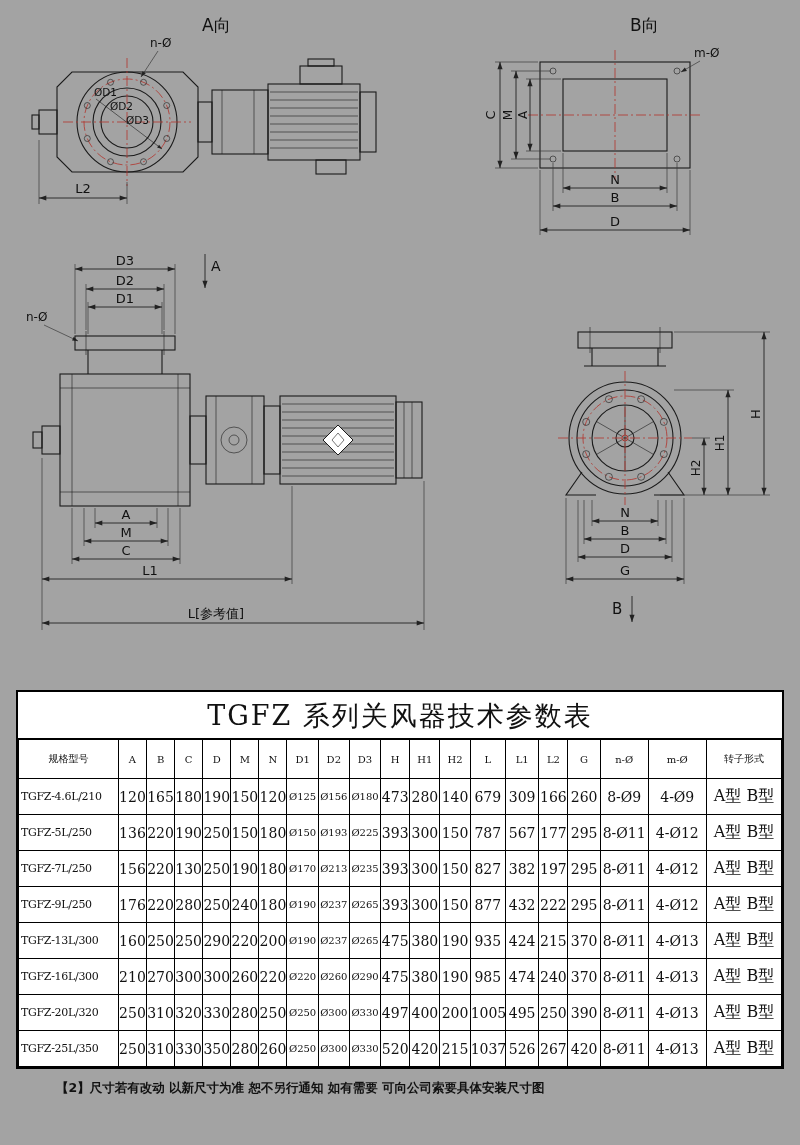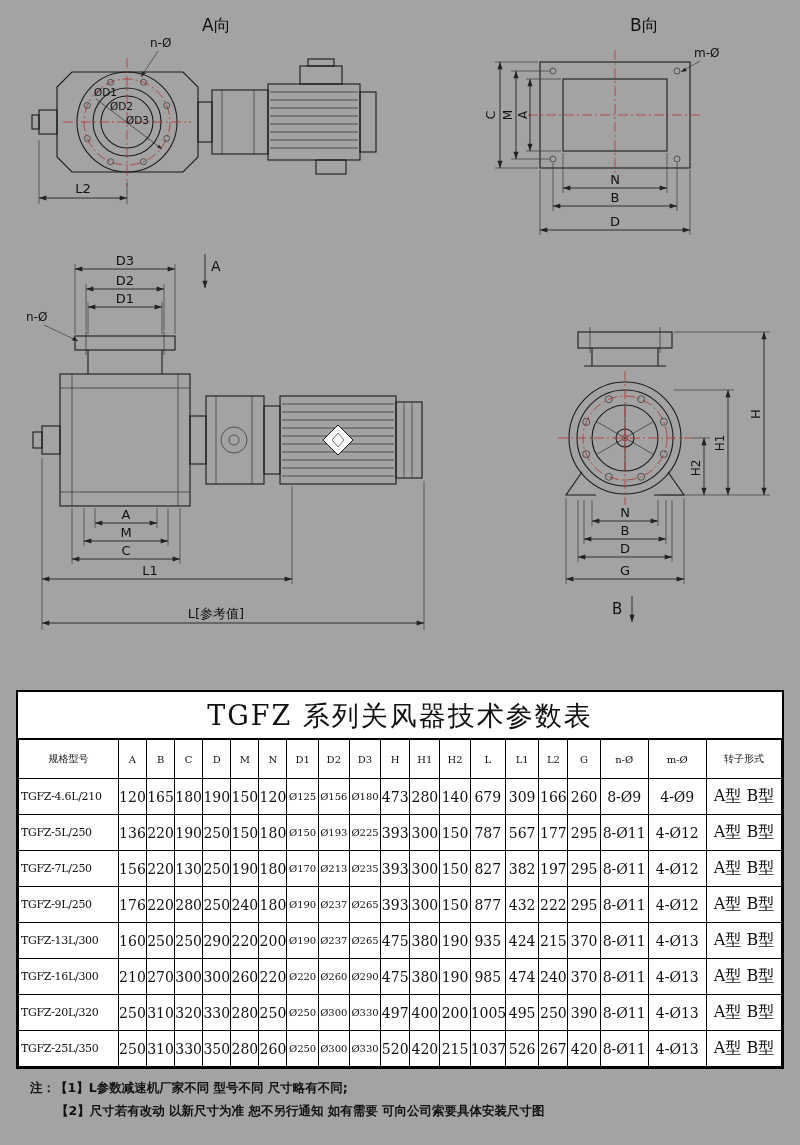--- a/index.html
+++ b/index.html
@@ -521,17 +521,16 @@
             <td>8-Ø11</td>
             <td>4-Ø13</td>
             <td class="rotor">A型 B型</td>
           </tr>
         </tbody>
     </table>
   </div>
 
   
   <div class="notes">
-    <div class="n1">注：【1】L参数减速机厂家不同 型号不同 尺寸略有不同;</div>
     <div class="n2">【2】尺寸若有改动 以新尺寸为准 恕不另行通知 如有需要 可向公司索要具体安装尺寸图</div>
   </div>
 
 </div>
 
 </body></html>

